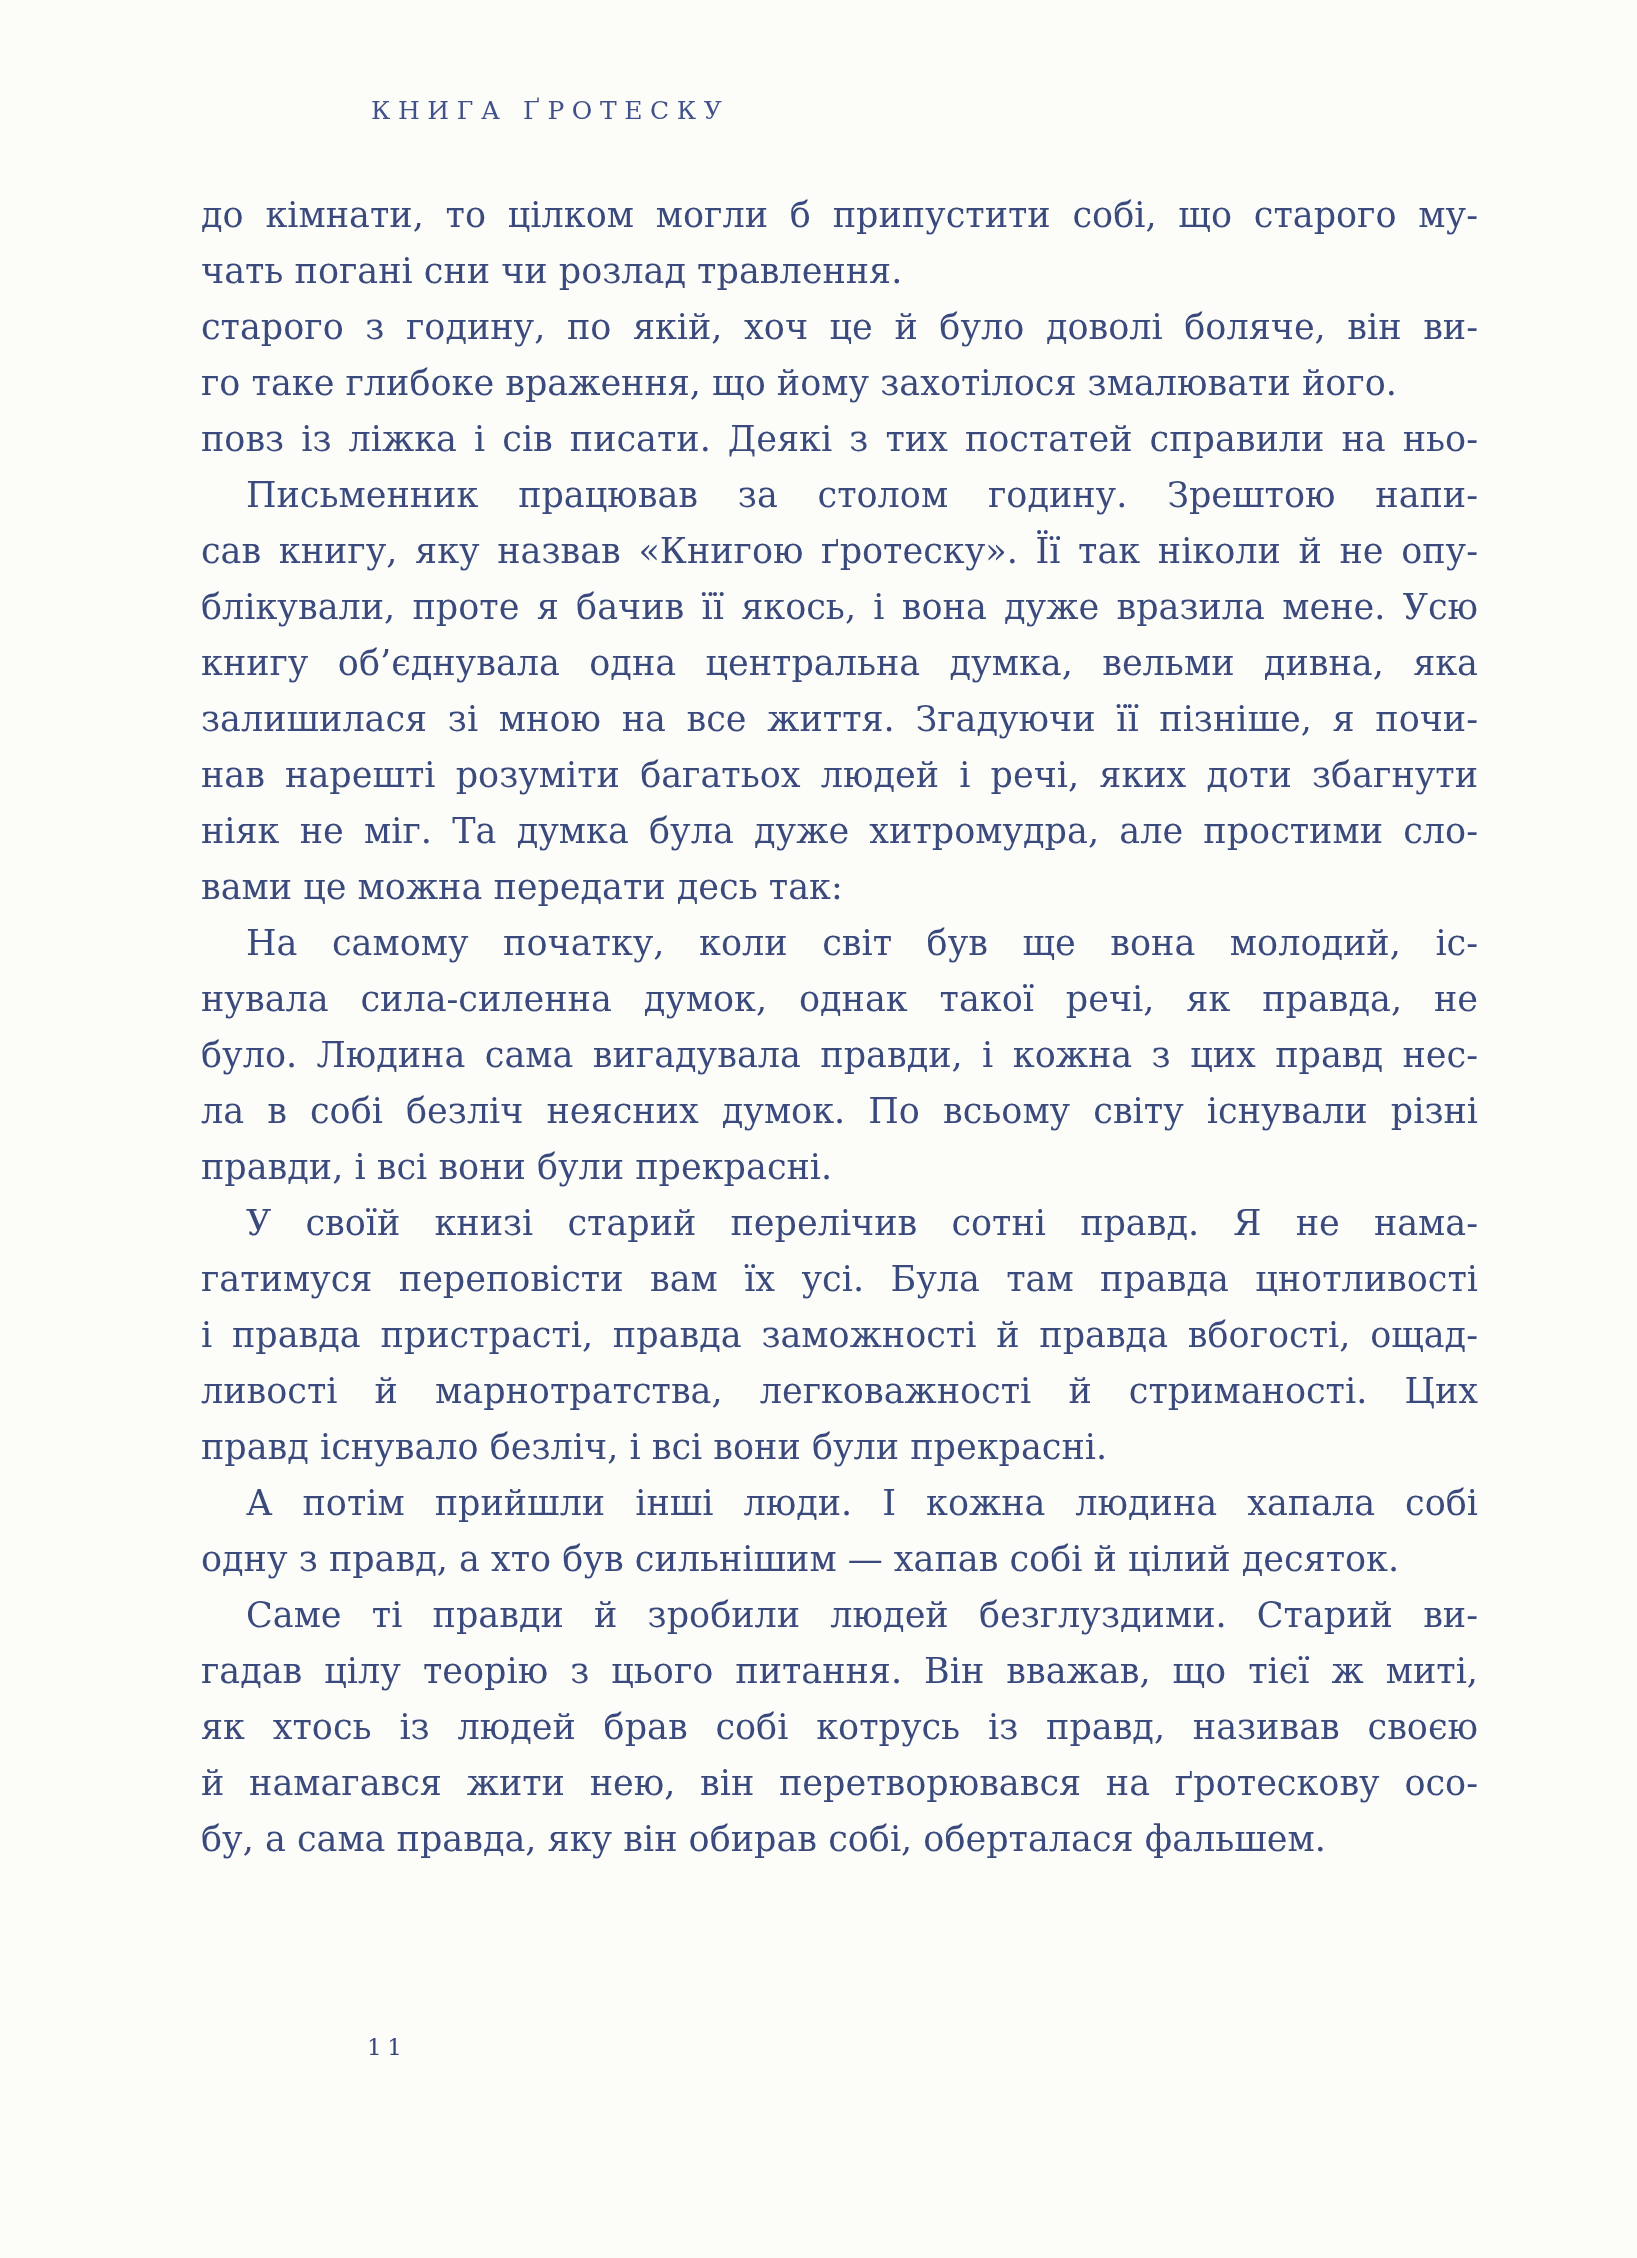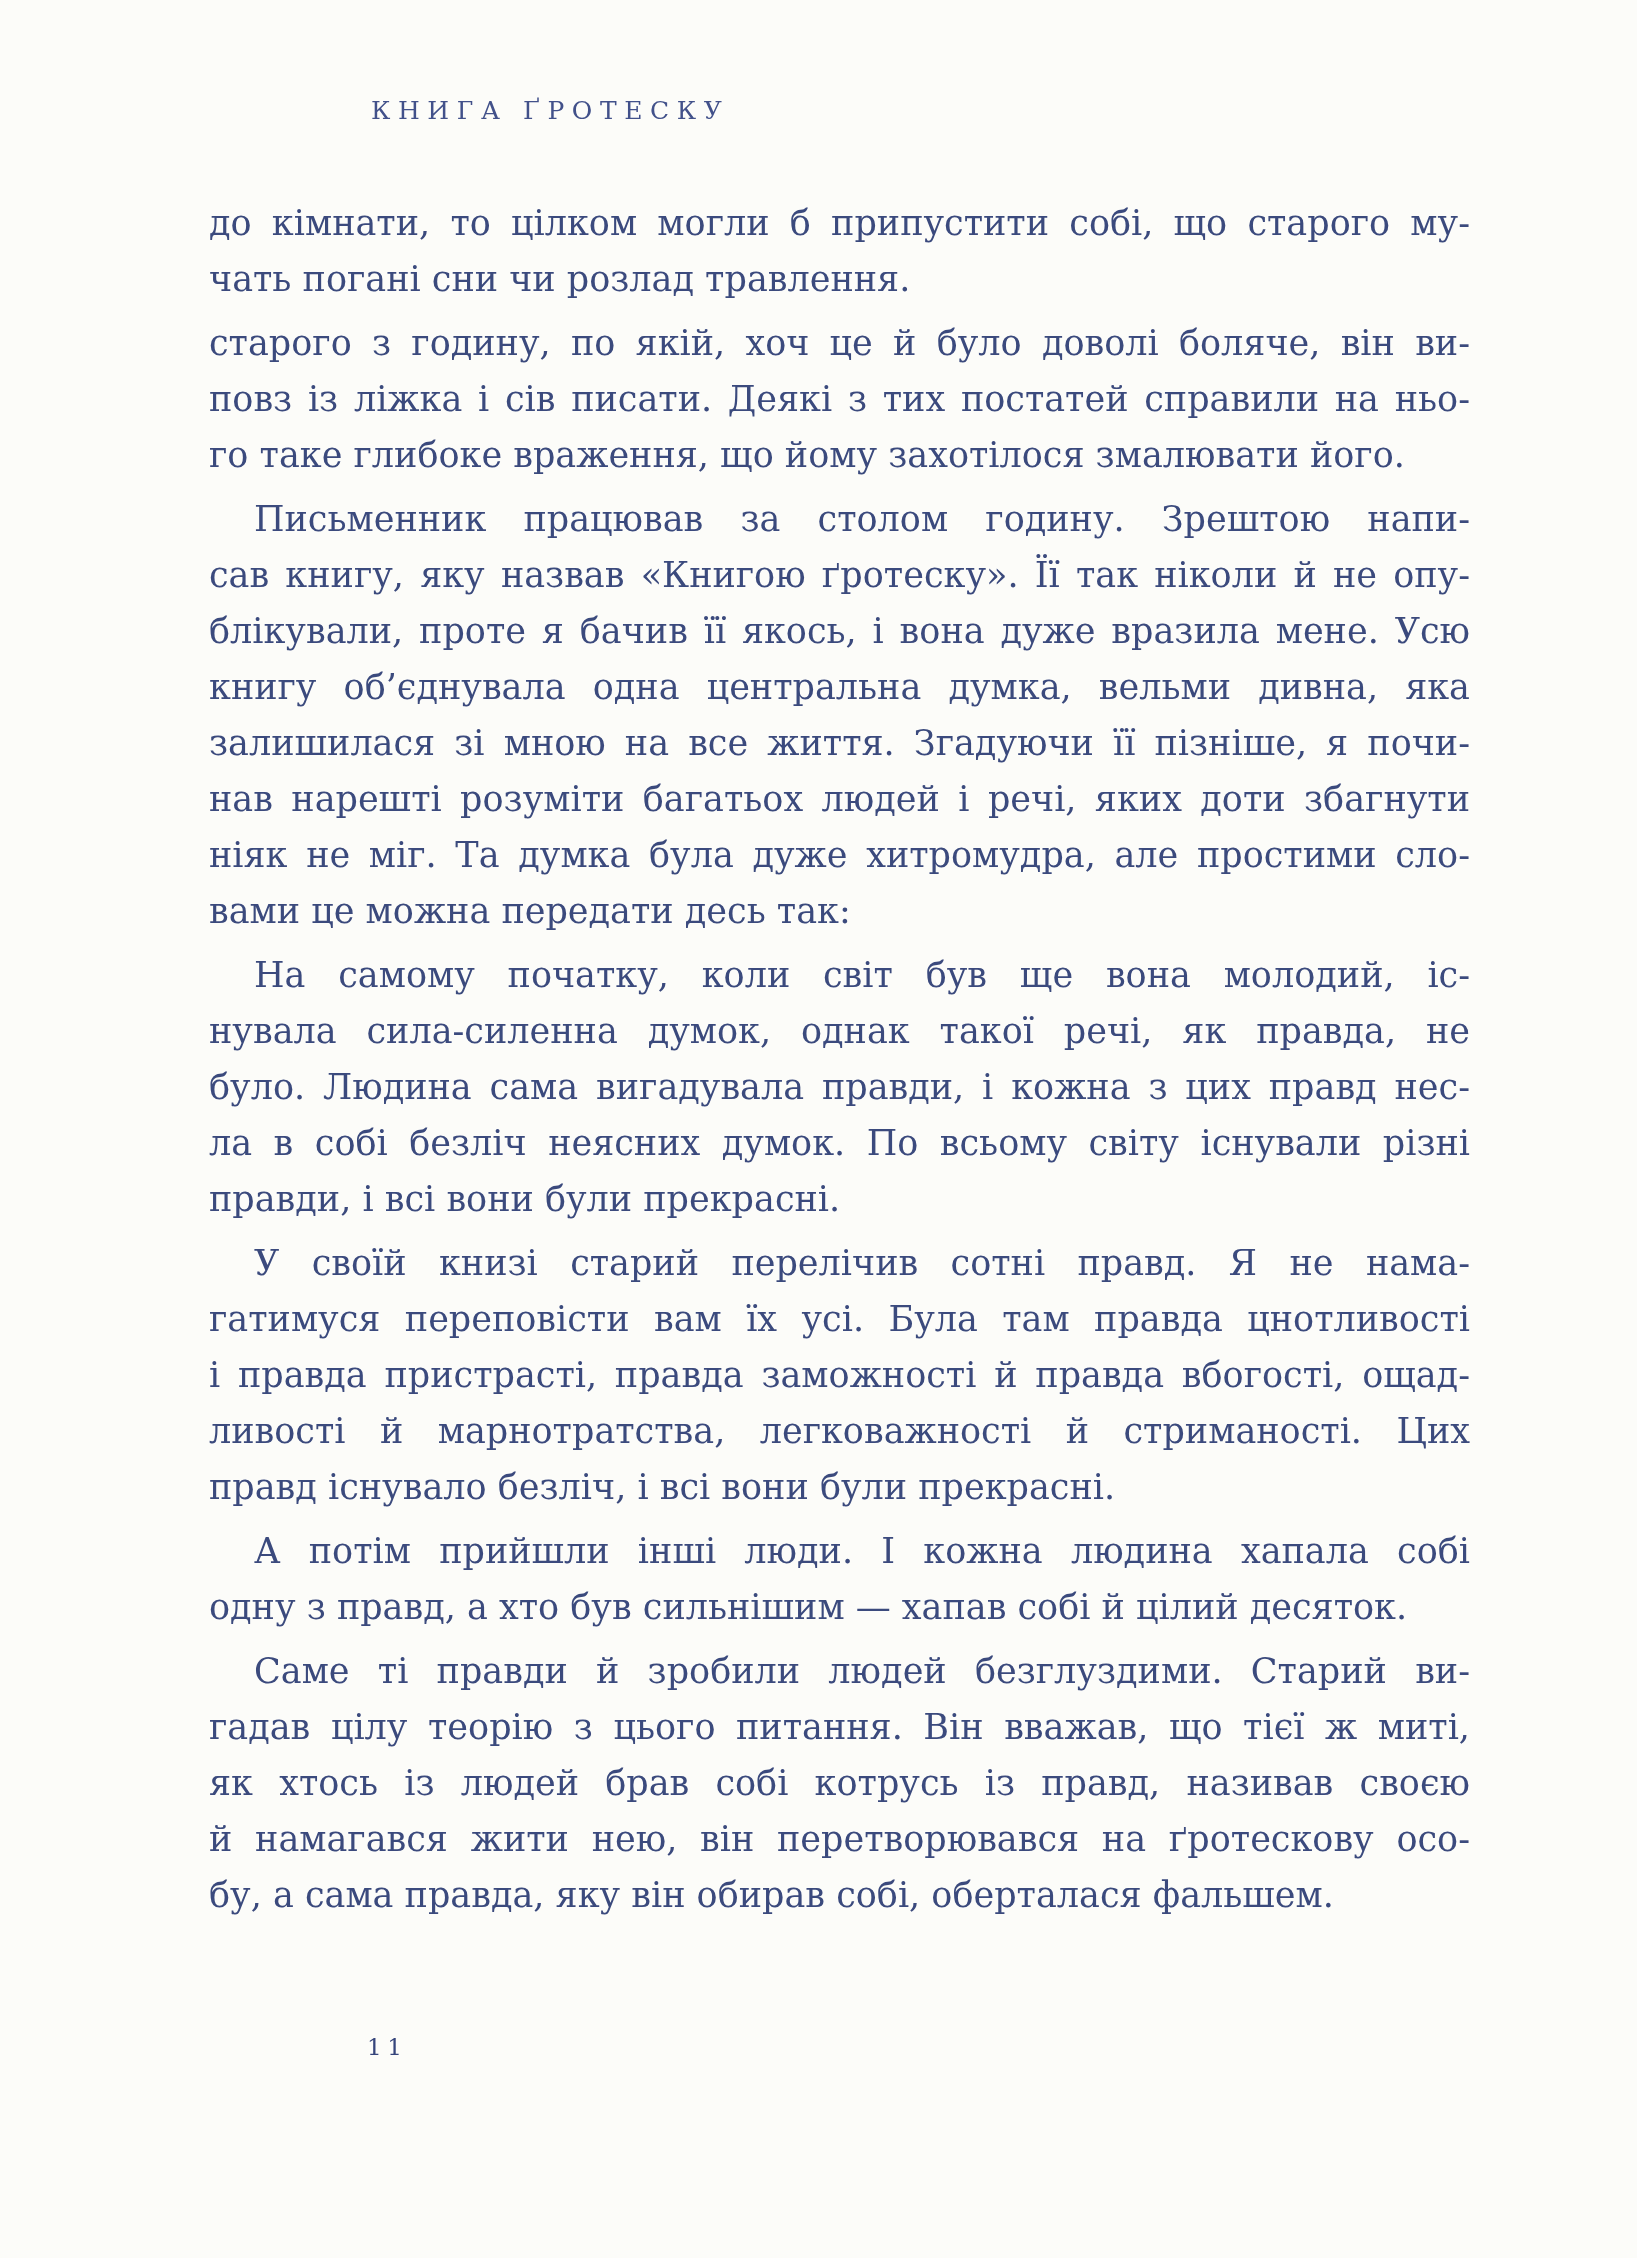--- a/index.html
+++ b/index.html
@@ -28,21 +28,21 @@
   }
   .text-block {
     position: absolute;
     left: 201px;
     top: 187px;
     width: 1277px;
     font-size: 35px;
     line-height: 56px;
   }
   .para {
-    margin: 8px;
+    margin: 0;
     padding: 0;
   }
   .line {
     text-align: justify;
     text-align-last: justify;
     height: 56px;
     overflow: hidden;
     white-space: normal;
   }
   .line.last {
@@ -69,22 +69,22 @@
 
   <main class="text-block">
 
     <div class="para">
       <div class="line">до кімнати, то цілком могли б припустити собі, що старого му-</div>
       <div class="line last">чать погані сни чи розлад травлення.</div>
     </div>
 
     <div class="para">
       <div class="line">старого з годину, по якій, хоч це й було доволі боляче, він ви-</div>
+      <div class="line last">го таке глибоке враження, що йому захотілося змалювати його.</div>
       <div class="line">повз із ліжка і сів писати. Деякі з тих постатей справили на ньо-</div>
-      <div class="line last">го таке глибоке враження, що йому захотілося змалювати його.</div>
     </div>
 
     <div class="para">
       <div class="line ind">Письменник працював за столом годину. Зрештою напи-</div>
       <div class="line">сав книгу, яку назвав «Книгою ґротеску». Її так ніколи й не опу-</div>
       <div class="line">блікували, проте я бачив її якось, і вона дуже вразила мене. Усю</div>
       <div class="line">книгу об’єднувала одна центральна думка, вельми дивна, яка</div>
       <div class="line">залишилася зі мною на все життя. Згадуючи її пізніше, я почи-</div>
       <div class="line">нав нарешті розуміти багатьох людей і речі, яких доти збагнути</div>
       <div class="line">ніяк не міг. Та думка була дуже хитромудра, але простими сло-</div>

